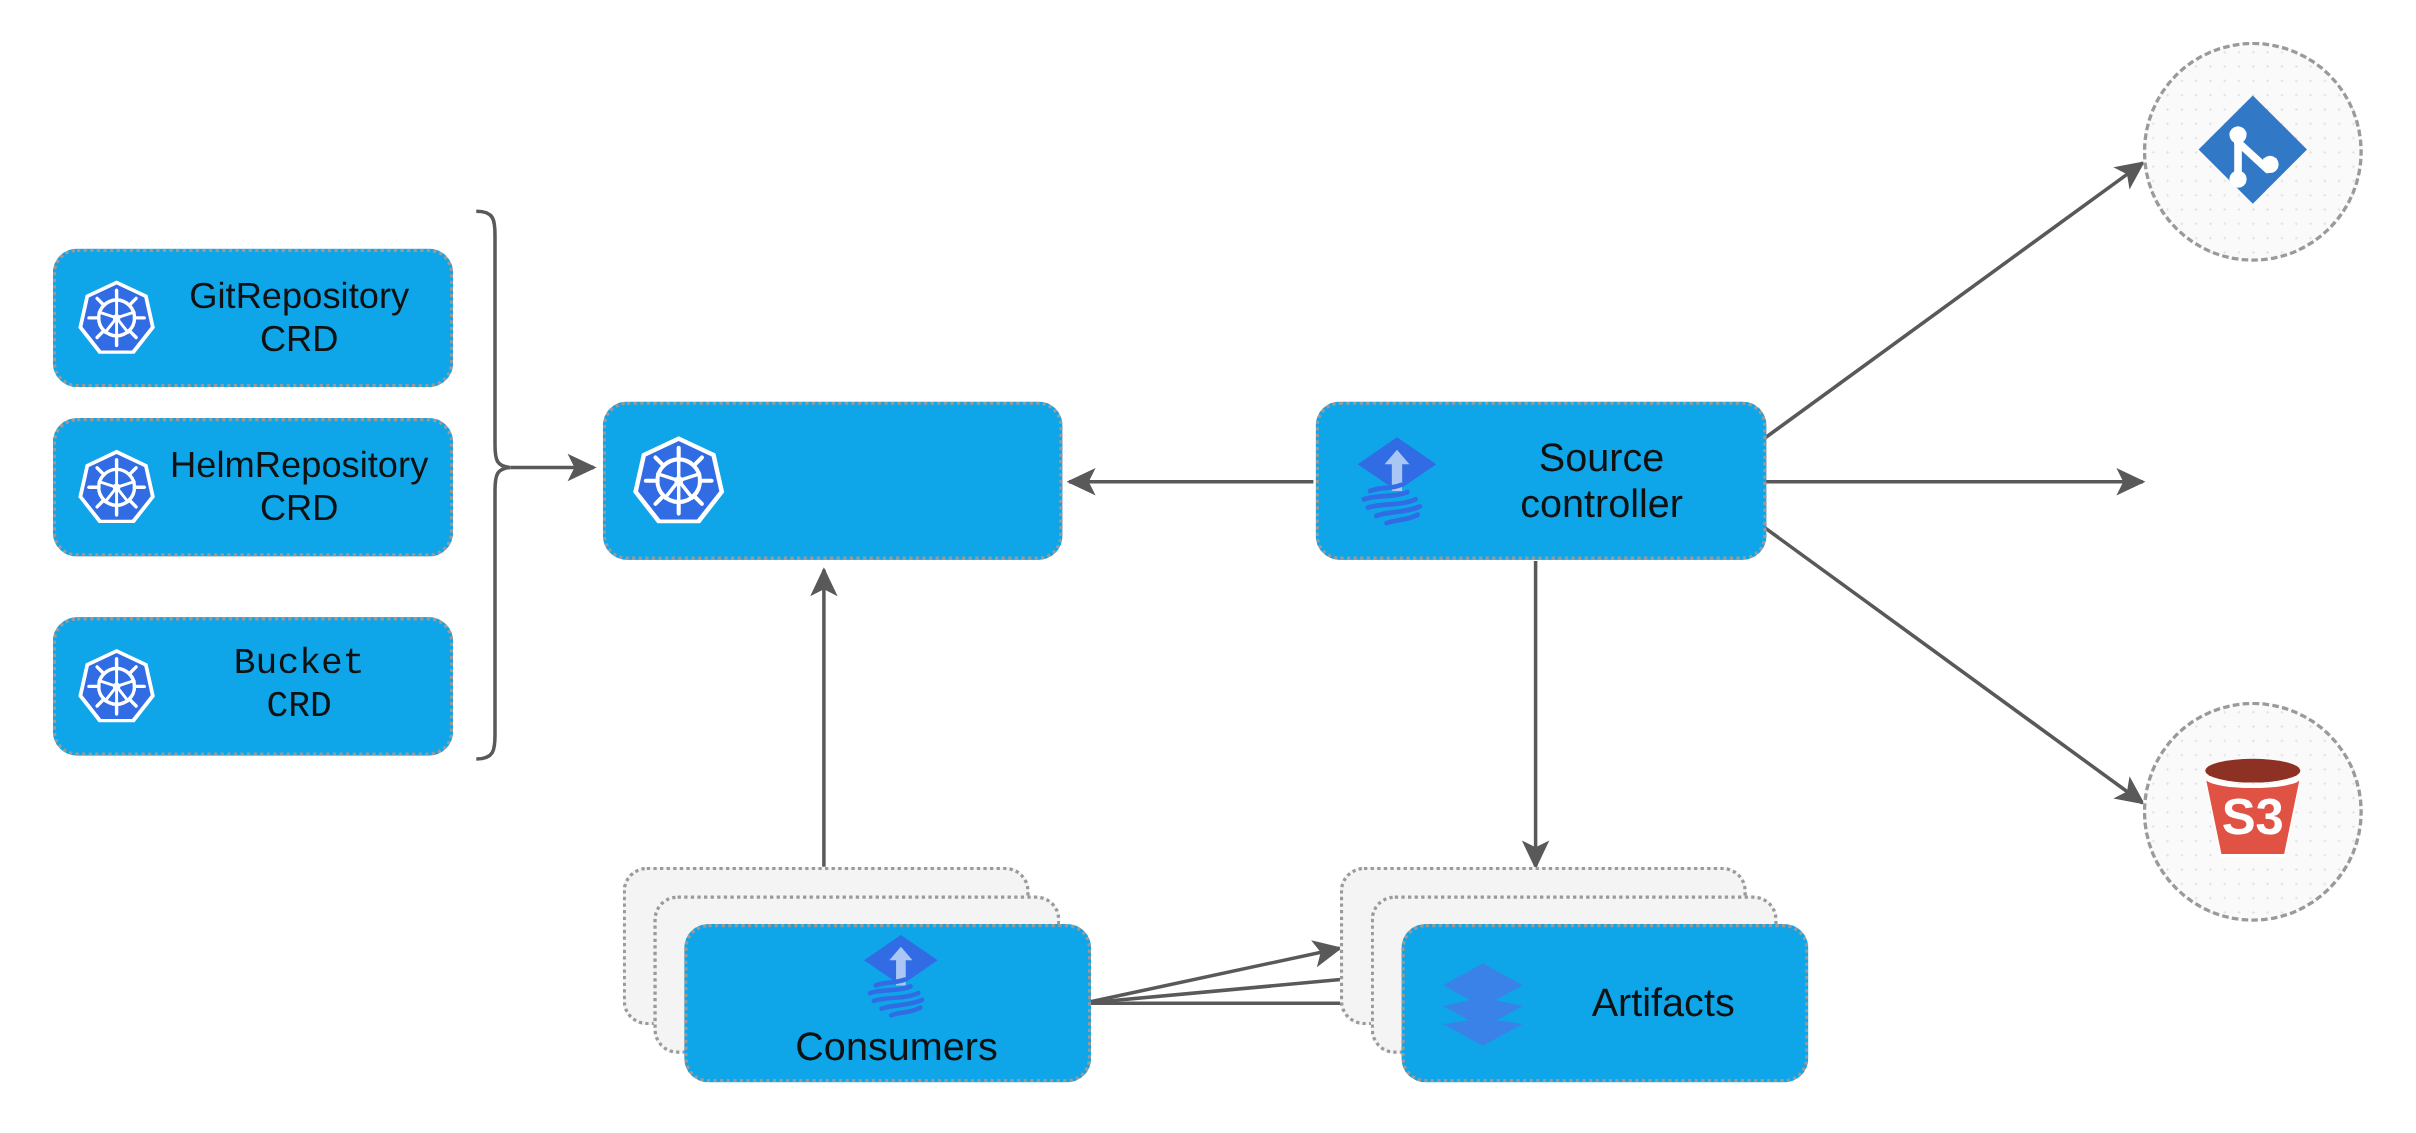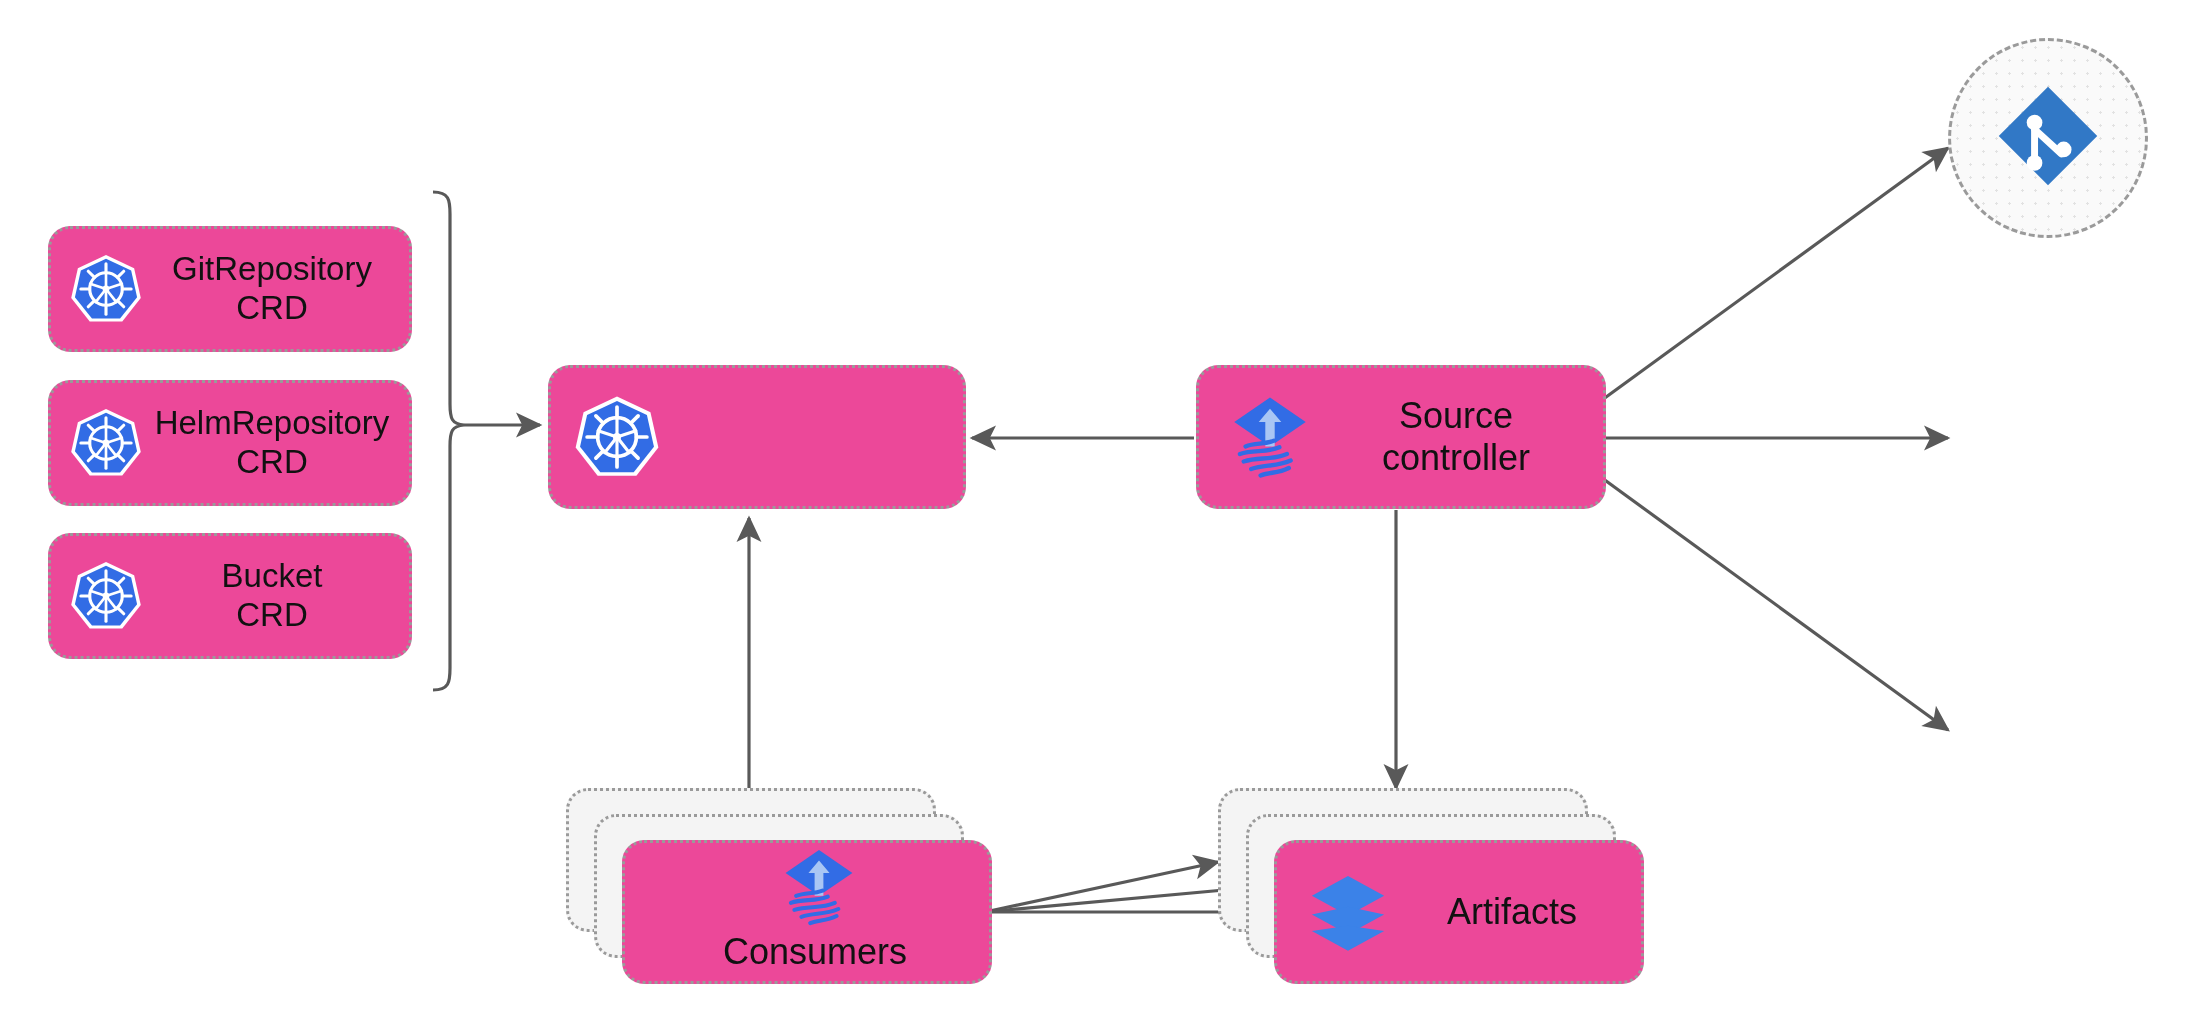--- a/index.html
+++ b/index.html
@@ -13,21 +13,21 @@
     position: relative;
     width: 2196px;
     height: 1030px;
     background: #ffffff;
     overflow: hidden;
   }
   
   .node {
     position: absolute;
     box-sizing: border-box;
-    background: #ec4899;
+    background: #0ea5e9;
     border: 3px dotted #9a9a9a;
     border-radius: 22px;
     display: flex;
     align-items: center;
     justify-content: flex-start;
   }
   .node.ghost {
     background: #f4f4f4;
   }
   .node-label {
@@ -171,21 +171,21 @@
           <line x1="50" y1="50" x2="36" y2="67.8"></line>
           <line x1="50" y1="50" x2="64" y2="67.8"></line>
         </g>
         <circle cx="50" cy="50" r="4.6" fill="#ffffff"></circle>
       </svg>
     </span>
     <span class="node-label">HelmRepository
 CRD</span>
   </div>
 
-  <div class="node crd" style="left:48px; top:533px;">
+  <div class="node crd" style="left:48px; top:561px;font-family:Liberation Mono, monospace;">
     <span class="node-icon">
       <svg width="74" height="74" viewBox="0 0 100 100">
         <polygon points="50,4 88,22 97,62 72,94 28,94 3,62 12,22" fill="#ffffff"></polygon>
         <polygon points="50,9 84,25 92,61 69,90 31,90 8,61 16,25" fill="#326ce5"></polygon>
         <g fill="none" stroke="#ffffff" stroke-width="4.2" stroke-linecap="round">
           <circle cx="50" cy="50" r="22"></circle>
           <line x1="50" y1="28" x2="50" y2="16"></line>
           <line x1="50" y1="72" x2="50" y2="84"></line>
           <line x1="28" y1="50" x2="16" y2="50"></line>
           <line x1="72" y1="50" x2="84" y2="50"></line>
@@ -301,14 +301,26 @@
           <path d="M 38 44 L 62 66"></path>
         </g>
         <circle cx="38" cy="74" r="7" fill="#ffffff"></circle>
         <circle cx="38" cy="38" r="7" fill="#ffffff"></circle>
         <circle cx="64" cy="62" r="7" fill="#ffffff"></circle>
       </svg>
     </span>
   </div>
 
 
+  <div class="circle-node" style="left:1948px; top:638px;">
+    <span>
+      <svg width="118" height="118" viewBox="0 0 120 120">
+        <ellipse cx="60" cy="24" rx="44" ry="11" fill="#8c3123"></ellipse>
+        <path d="M 16 26 L 16 32 L 30 104 L 90 104 L 104 32 L 104 26
+                 A 44 11 0 0 1 16 26 Z" fill="#ffffff"></path>
+        <path d="M 17 33 L 31 101 L 89 101 L 103 33
+                 A 44 9 0 0 1 17 33 Z" fill="#e05243"></path>
+        <text x="60" y="83" text-anchor="middle" font-family="'Liberation Sans', sans-serif" font-size="47" font-weight="bold" fill="#ffffff">S3</text>
+      </svg>
+    </span>
+  </div>
 
 </div>
 
 </body></html>

